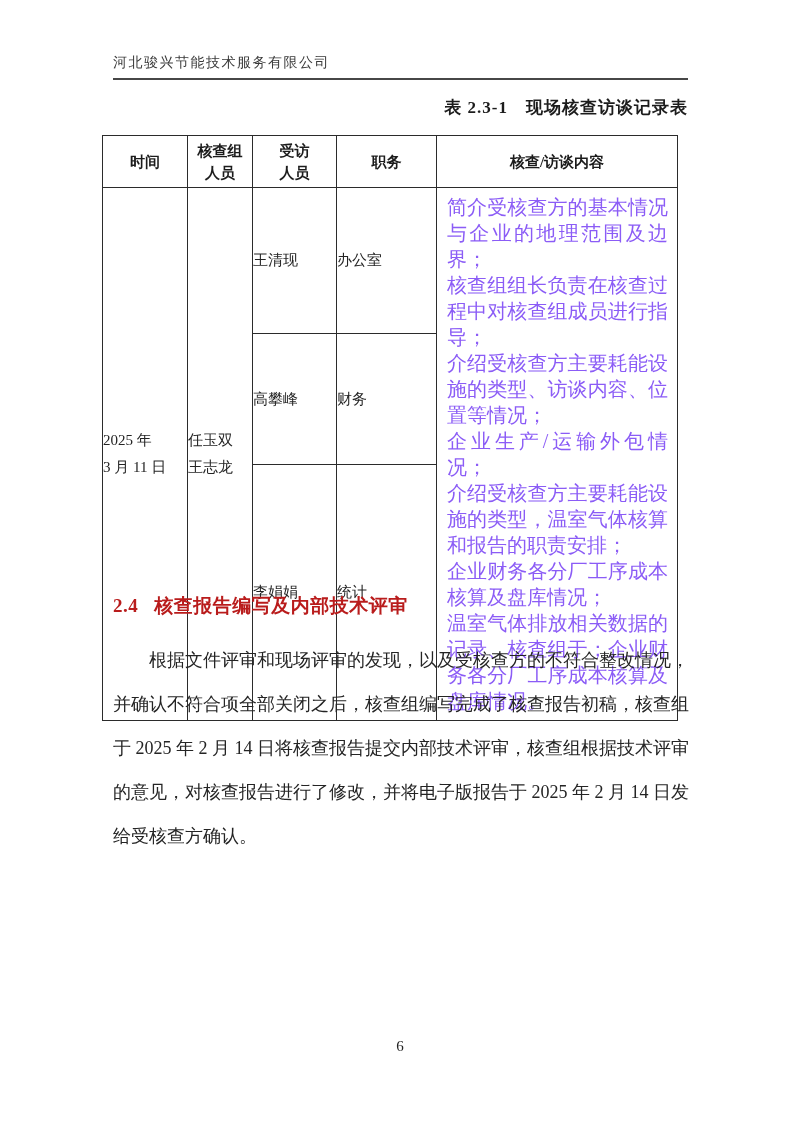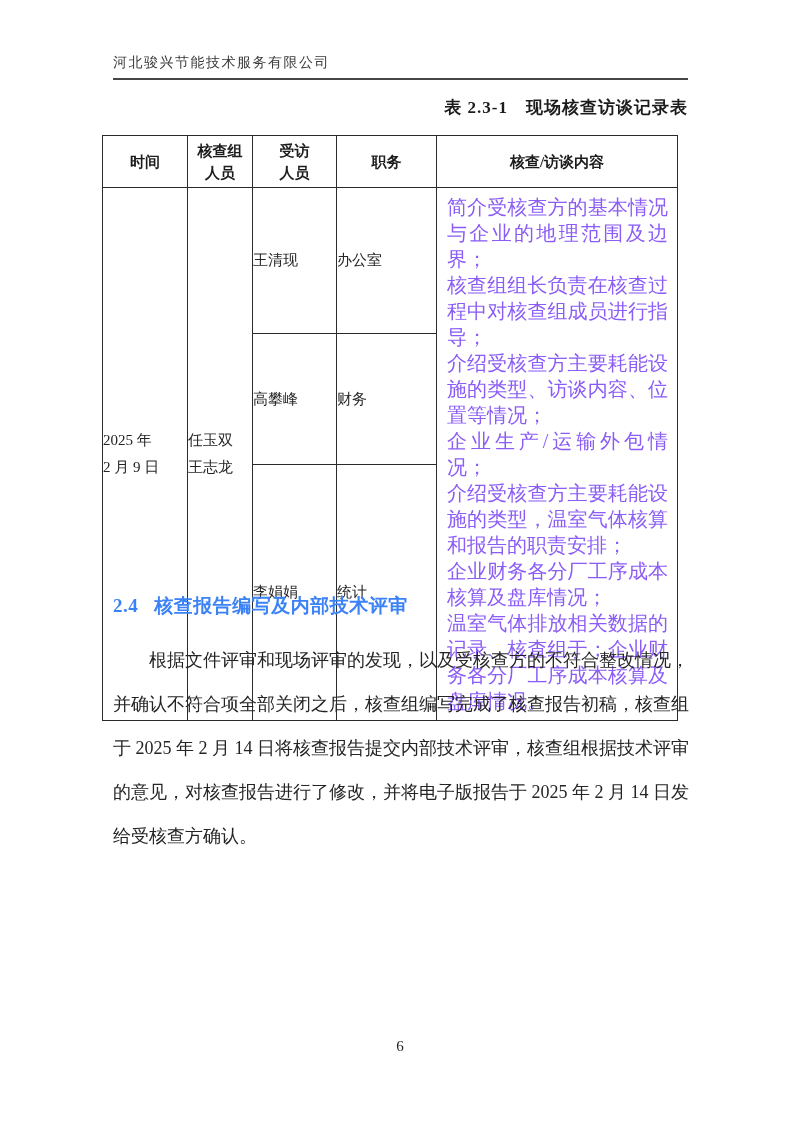--- a/index.html
+++ b/index.html
@@ -88,21 +88,21 @@
   }
 
   
   .section-heading {
     position: absolute;
     top: 593px;
     left: 113px;
     width: 576px;
     font-size: 19px;
     font-weight: bold;
-    color: #3b82f6;
+    color: #b91c1c;
     letter-spacing: 0.5px;
   }
   .section-heading .sec-num { margin-right: 16px; }
 
   
   .body-text {
     position: absolute;
     top: 638px;
     left: 113px;
     width: 576px;
@@ -154,21 +154,21 @@
 人员</th>
         <th>受访
 人员</th>
         <th>职务</th>
         <th>核查/访谈内容</th>
       </tr>
     </thead>
     <tbody>
       <tr class="r1">
         <td class="center-cell" rowspan="3">2025 年
-2 月 9 日</td>
+3 月 11 日</td>
         <td class="center-cell" rowspan="3">任玉双
 王志龙</td>
         <td class="center-cell">王清现</td>
         <td class="center-cell">办公室</td>
         <td class="content-cell" rowspan="3">
           <div class="content-item">简介受核查方的基本情况与企业的地理范围及边界；</div>
           <div class="content-item">核查组组长负责在核查过程中对核查组成员进行指导；</div>
           <div class="content-item">介绍受核查方主要耗能设施的类型、访谈内容、位置等情况；</div>
           <div class="content-item">企业生产/运输外包情况；</div>
           <div class="content-item">介绍受核查方主要耗能设施的类型，温室气体核算和报告的职责安排；</div>

